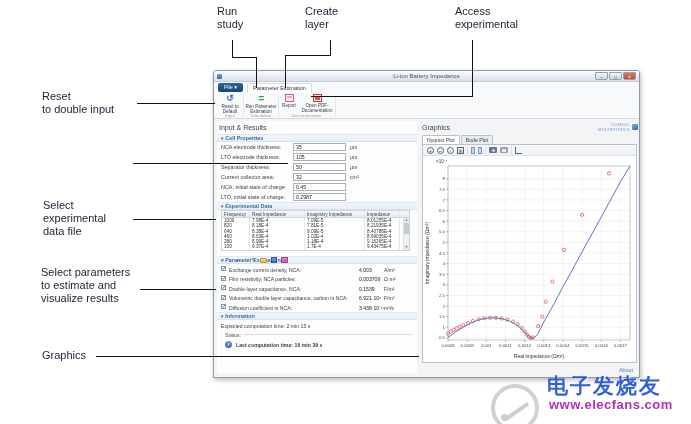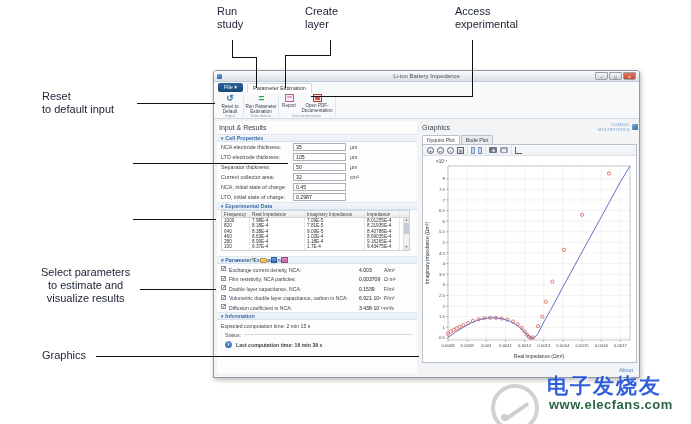--- a/index.html
+++ b/index.html
@@ -126,37 +126,40 @@
   
   .wm { position:absolute; right:0px; bottom:0px; width:200px; height:58px; z-index:40; opacity:.9; }
   .wm-logo { position:absolute; left:0; bottom:-8px; width:48px; height:48px; border:4px solid #cdcdcd;
              border-radius:50%; background:#fff; }
   .wm-logo::before { content:""; position:absolute; left:6px; top:22px; width:30px; height:4px;
                      background:#c9c9c9; transform:rotate(-35deg); border-radius:2px; }
   .wm-logo::after { content:""; position:absolute; left:6px; top:26px; width:7px; height:7px;
                     border-radius:50%; background:#c9c9c9; }
   .wm-brand { position:absolute; left:56px; top:6px; font-size:21px; font-weight:bold; color:#1d4ed8;
               letter-spacing:2px; text-shadow:1px 1px 0 #fff; white-space:nowrap; }
-  .wm-url { position:absolute; left:58px; top:31px; font-size:13px; font-weight:bold; color:#14532d;
+  .wm-url { position:absolute; left:58px; top:31px; font-size:13px; font-weight:bold; color:#a21caf;
             letter-spacing:.5px; white-space:nowrap; }
 </style>
 </head>
 <body>
 
 <div class="canvas">
 
   <div class="callout" style="left:217px; top:5px;">Run
 study</div>
   <div class="callout" style="left:305px; top:5px;">Create
 layer</div>
   <div class="callout" style="left:455px; top:5px;">Access
 experimental</div>
   <div class="callout" style="left:42px;  top:90px;">Reset
-to default input</div>
-  <div class="callout" style="left:41px;  top:266px;text-align:center;">Select parameters
+to double input</div>
+  <div class="callout" style="left:43px;  top:199px;">Select
+experimental
+data file</div>
+  <div class="callout" style="left:41px;  top:266px;">Select parameters
 to estimate and
 visualize results</div>
   <div class="callout" style="left:42px;  top:349px;">Graphics</div>
 
   <div class="ln" style="left:232px; top:40px; width:1px; height:18px;"></div>
   <div class="ln" style="left:232px; top:57px; width:25px; height:1px;"></div>
   <div class="ln" style="left:256px; top:57px; width:1px; height:31px;"></div>
   <div class="ln" style="left:330px; top:40px; width:1px; height:16px;"></div>
   <div class="ln" style="left:285px; top:55px; width:46px; height:1px;"></div>
   <div class="ln" style="left:285px; top:55px; width:1px; height:33px;"></div>

